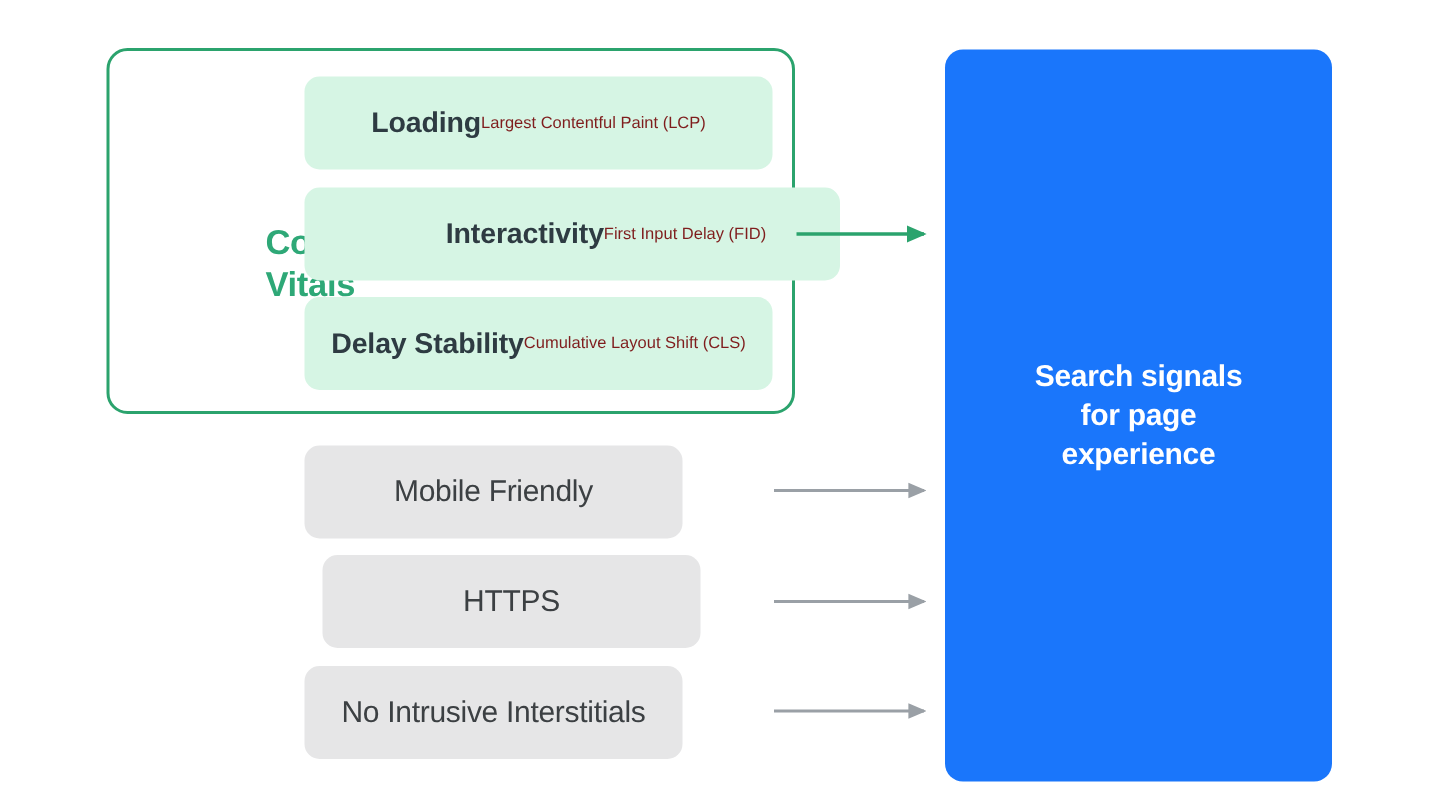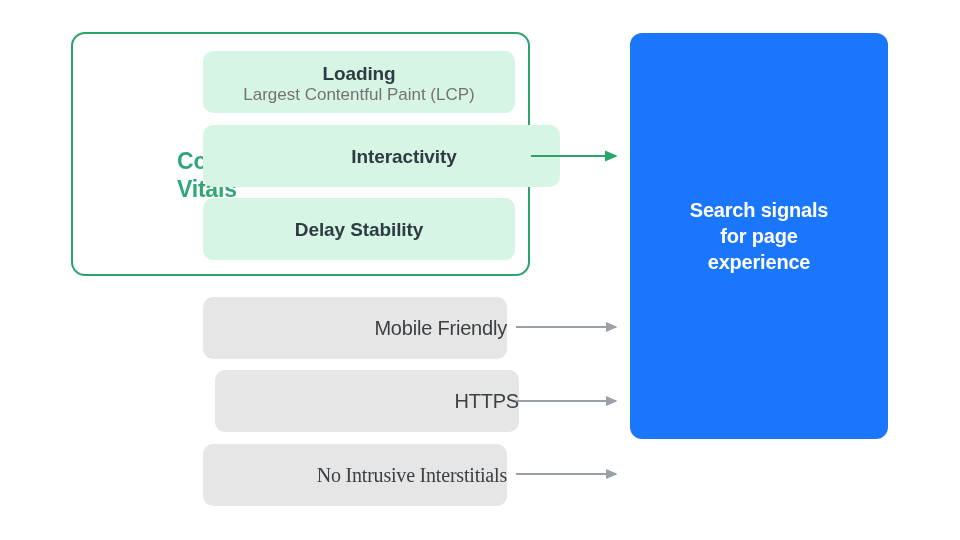--- a/index.html
+++ b/index.html
@@ -47,74 +47,74 @@
 
   
   .metric-card {
     position: absolute;
     left: 203px;
     width: 312px;
     height: 62px;
     background: #D6F5E4;
     border-radius: 10px;
     display: flex;
-    flex-direction: column;
+    flex-direction: row;
     align-items: center;
     justify-content: center;
   }
   .metric-card.m0 { top: 51px; }
   .metric-card.m1 { top: 125px; padding-left: 45px; }
   .metric-card.m2 { top: 198px; }
 
   .metric-title {
     color: #2E3B42;
     font-size: 19px;
     font-weight: bold;
     line-height: 23px;
     letter-spacing: -0.1px;
   }
   .metric-sub {
-    color: #737373;
-    font-size: 17px;
+    color: #7f1d1d;
+    font-size: 11px;
     font-weight: normal;
     line-height: 17px;
     margin-top: 1px;
   }
 
   
   .signal-card {
     position: absolute;
     left: 203px;
-    width: 304px;
+    width: 252px;
     height: 62px;
     background: #E6E6E7;
     border-radius: 10px;
     display: flex;
     align-items: center;
-    justify-content: flex-end;
+    justify-content: center;
   }
   .signal-card.s0 { top: 297px; }
   .signal-card.s1 { top: 370px; margin-left: 12px; }
-  .signal-card.s2 { top: 444px; font-family: Liberation Serif, serif; }
+  .signal-card.s2 { top: 444px; }
 
   .signal-label {
     color: #3C4043;
     font-size: 20px;
     font-weight: normal;
     line-height: 24px;
     letter-spacing: -0.2px;
   }
 
   
   .blue-panel {
     position: absolute;
     left: 630px;
     top: 33px;
     width: 258px;
-    height: 406px;
+    height: 488px;
     background: #1A76FB;
     border-radius: 12px;
     display: flex;
     align-items: center;
     justify-content: center;
   }
   .blue-panel-text {
     color: #ffffff;
     font-size: 20px;
     font-weight: bold;
@@ -148,24 +148,26 @@
     </div>
   </div>
 
   <div class="metric-card m0">
     <div class="metric-title">Loading</div>
     <div class="metric-sub">Largest Contentful Paint (LCP)</div>
   </div>
 
   <div class="metric-card m1">
     <div class="metric-title">Interactivity</div>
+    <div class="metric-sub">First Input Delay (FID)</div>
   </div>
 
   <div class="metric-card m2">
     <div class="metric-title">Delay Stability</div>
+    <div class="metric-sub">Cumulative Layout Shift (CLS)</div>
   </div>
 
   <div class="signal-card s0">
     <div class="signal-label">Mobile Friendly</div>
   </div>
 
   <div class="signal-card s1">
     <div class="signal-label">HTTPS</div>
   </div>
 

